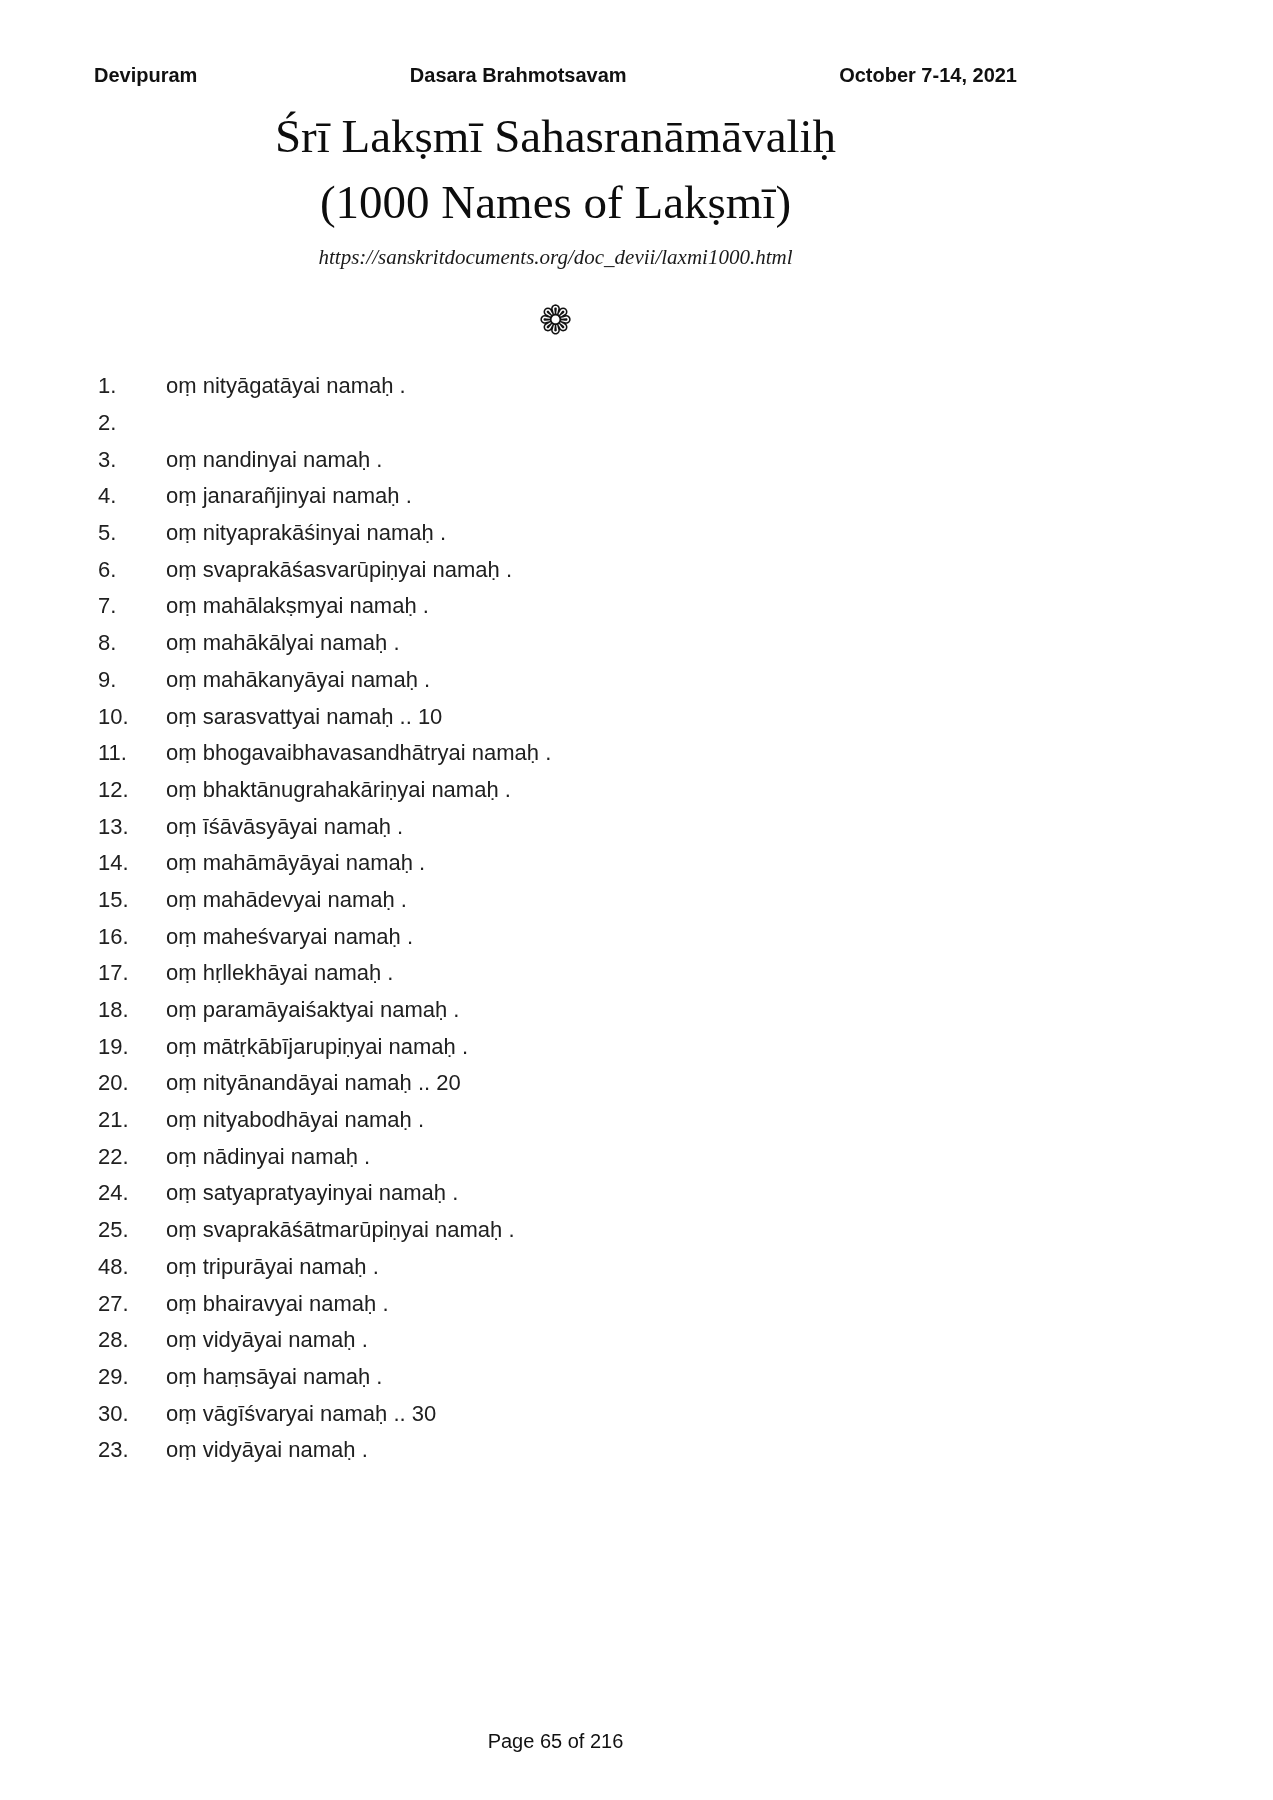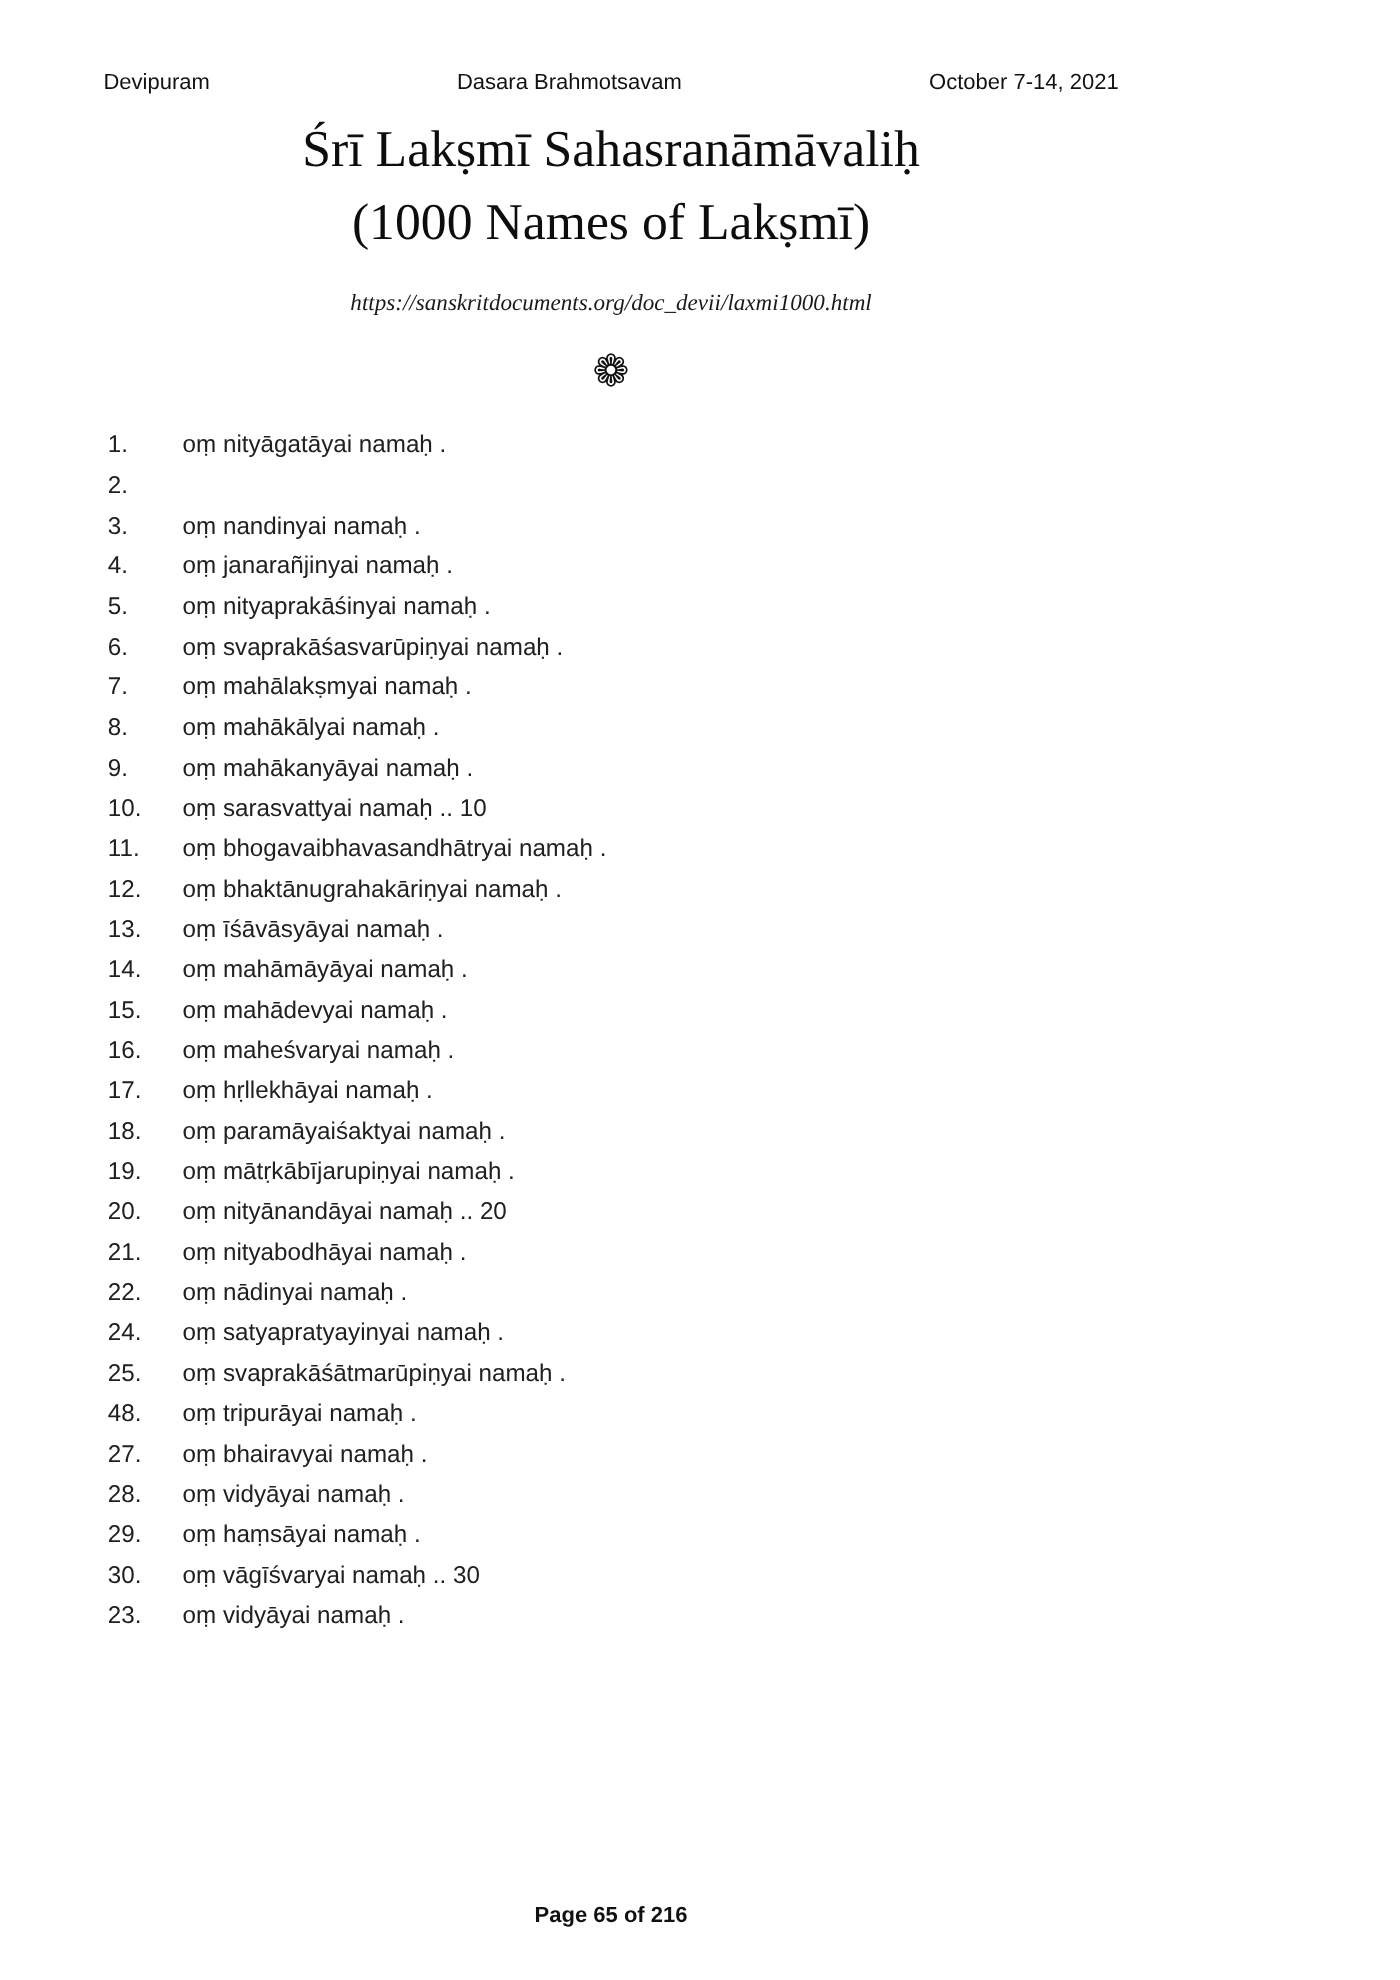--- a/index.html
+++ b/index.html
@@ -20,40 +20,40 @@
     width: 923px;
     margin-left: 94px;
     height: 100%;
   }
   .doc-header {
     display: flex;
     justify-content: space-between;
     align-items: center;
     padding-top: 64px;
     font-size: 20px;
-    font-weight: 400;
+    font-weight: 700;
     color: #111111;
   }
   .doc-header .center { text-align: center; }
   .doc-header .right { text-align: right; }
   .title-block {
     text-align: center;
     margin-top: 16px;
     font-family: "Liberation Serif", serif;
   }
   .title-line {
     font-size: 47px;
     line-height: 66px;
     color: #0d0d0d;
     font-weight: 400;
     font-family: Liberation Serif, serif;
   }
   .source-url {
     text-align: center;
-    margin-top: 28px;
+    margin-top: 10px;
     font-family: "Liberation Serif", serif;
     font-style: italic;
     font-size: 21px;
     color: #1a1a1a;
     text-decoration: none;
     display: block;
   }
   .ornament {
     text-align: center;
     margin-top: 30px;
@@ -79,21 +79,21 @@
   .row .txt {
     flex: 1;
   }
   .doc-footer {
     position: absolute;
     left: 0;
     right: 0;
     top: 1730px;
     text-align: center;
     font-size: 20px;
-    font-weight: 700;
+    font-weight: 400;
     color: #111111;
   }
 </style>
 </head>
 <body>
 
 <div class="page">
 
   <div class="doc-header">
     <span class="left">Devipuram</span>

